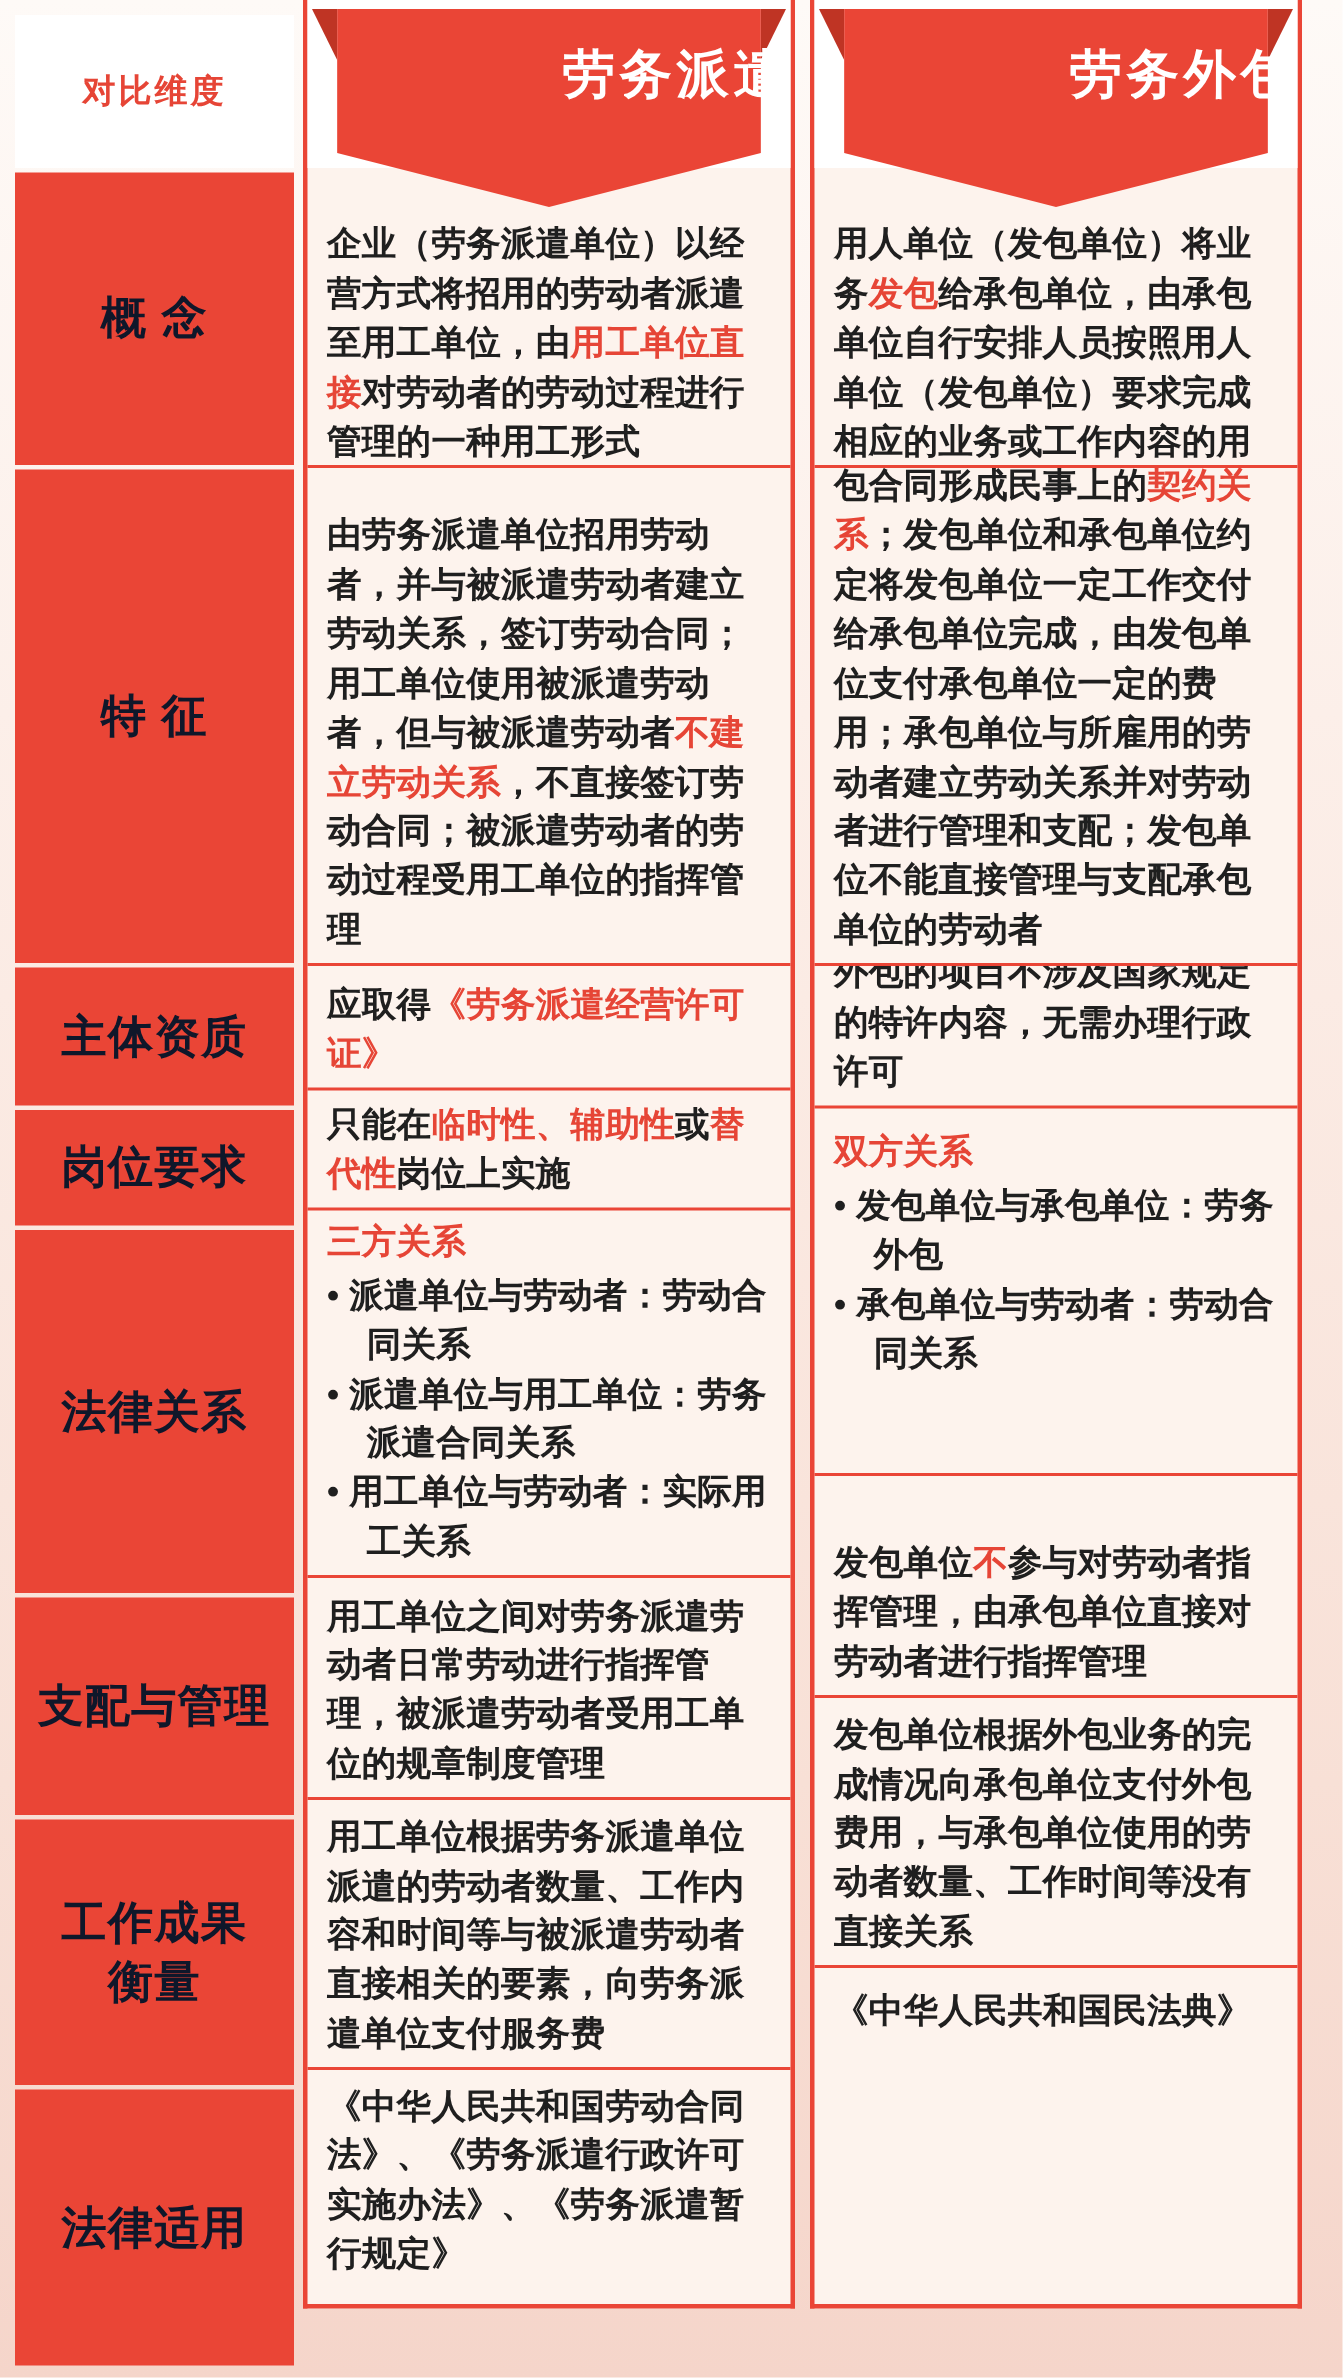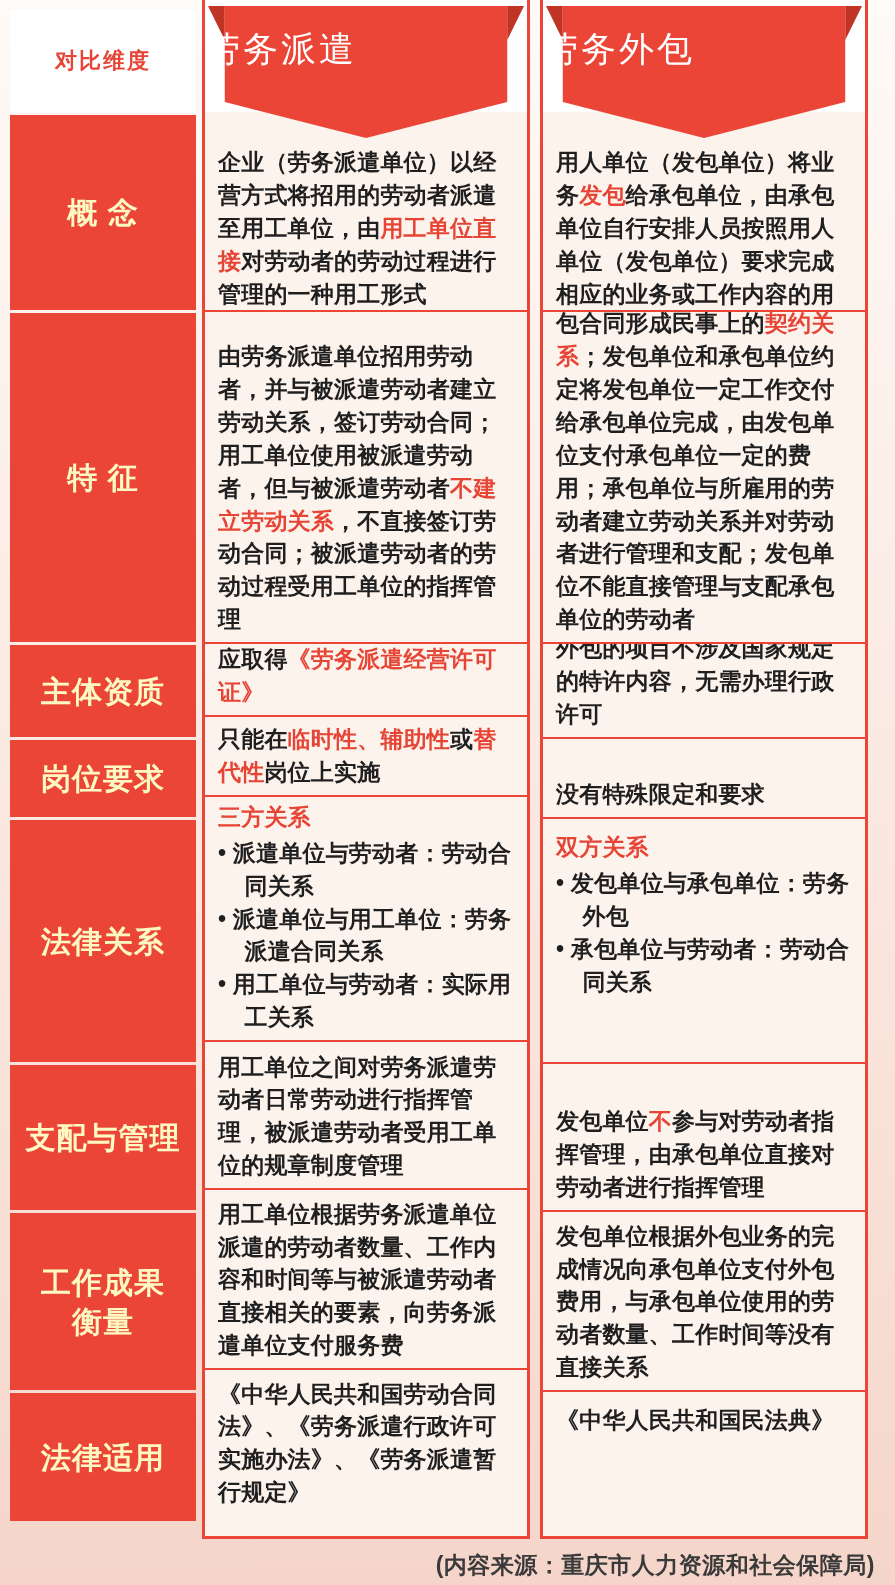--- a/index.html
+++ b/index.html
@@ -13,40 +13,40 @@
   .table { display:flex; align-items:flex-start; padding-left:10px; }
 
   
   .col-labels { width:186px; flex:none; padding-top:10px; }
   .dim-box {
     height:102px; background:#ffffff;
     display:flex; align-items:center; justify-content:center;
     color:#e64536; font-size:22px; font-weight:bold; letter-spacing:2px;
   }
   .label-cell {
-    margin-top:3px; background:#ea4536; color:#fef9c3;
+    margin-top:3px; background:#ea4536; color:#0f172a;
     display:flex; align-items:center; justify-content:center;
     font-size:30px; font-weight:bold; text-align:center;
     white-space:pre-line; line-height:1.3; letter-spacing:1px;
   }
 
   
   .col {
     width:328px; flex:none; box-sizing:border-box; height:1539px;
     border-left:3px solid #ea4536; border-right:3px solid #ea4536; border-bottom:3px solid #ea4536;
     background:#fdf3ed;
     display:flex; flex-direction:column;
     margin-left:6px;
   }
   .col.col-outsourcing { margin-left:10px; }
   .col-top { height:112px; flex:none; background:#ffffff; position:relative; }
   .ribbon-svg { position:absolute; left:2px; top:6px; width:calc(100% - 4px); height:132px; z-index:5; }
   .ribbon-title {
     position:absolute; left:0; top:26px; width:100%; z-index:6;
-    text-align:left; color:#ffffff; font-size:35px; font-weight:normal; letter-spacing:3px;
+    text-align:right; color:#ffffff; font-size:35px; font-weight:bold; letter-spacing:3px;
   }
   .cell {
     box-sizing:border-box; flex:none; overflow:hidden;
     border-top:2px solid #ea4536;
     padding:6px 13px;
     display:flex; flex-direction:column; justify-content:flex-end;
     font-size:23px; line-height:1.43; color:#1f1f1f; font-weight:600;
     letter-spacing:0.2px; word-break:break-all;
   }
   .cell p { margin:0; }
@@ -72,39 +72,39 @@
       <span>对比维度</span>
     </div>
     <div class="label-cell" style="height:195px">概 念</div>
     <div class="label-cell" style="height:329px">特 征</div>
     <div class="label-cell" style="height:92px">主体资质</div>
     <div class="label-cell" style="height:77px">岗位要求</div>
     <div class="label-cell" style="height:242px">法律关系</div>
     <div class="label-cell" style="height:145px">支配与管理</div>
     <div class="label-cell" style="height:177px">工作成果
 衡量</div>
-    <div class="label-cell" style="height:128px">法律适用</div>
+    <div class="label-cell" style="height:184px">法律适用</div>
   </div>
 
   <div class="col col-dispatch">
     <div class="col-top">
       <svg class="ribbon-svg" viewBox="0 0 322 132" preserveAspectRatio="none">
         <polygon points="1,0 18,0 18,34" fill="#bf3424"></polygon>
         <polygon points="321,0 304,0 304,34" fill="#bf3424"></polygon>
         <polygon points="18,0 304,0 304,96 161,132 18,96" fill="#ea4536"></polygon>
       </svg>
       <div class="ribbon-title">劳务派遣</div>
     </div>
     <div class="cell row-concept" style="height:198px">
       <p><span>企业（劳务派遣单位）以经营方式将招用的劳动者派遣至用工单位，由</span><span class="seg-red">用工单位直接</span><span>对劳动者的劳动过程进行管理的一种用工形式</span></p>
     </div>
     <div class="cell" style="height:332px">
       <p><span>由劳务派遣单位招用劳动者，并与被派遣劳动者建立劳动关系，签订劳动合同；用工单位使用被派遣劳动者，但与被派遣劳动者</span><span class="seg-red">不建立劳动关系</span><span>，不直接签订劳动合同；被派遣劳动者的劳动过程受用工单位的指挥管理</span></p>
     </div>
-    <div class="cell" style="height:73px">
+    <div class="cell" style="height:83px">
       <p><span>应取得</span><span class="seg-red">《劳务派遣经营许可证》</span></p>
     </div>
     <div class="cell" style="height:80px">
       <p><span>只能在</span><span class="seg-red">临时性、辅助性</span><span>或</span><span class="seg-red">替代性</span><span>岗位上实施</span></p>
     </div>
     <div class="cell" style="height:245px">
       <div class="law-head">三方关系</div>
       <ul class="law-list">
         <li>• 派遣单位与劳动者：劳动合同关系</li>
         <li>• 派遣单位与用工单位：劳务派遣合同关系</li>
@@ -133,23 +133,20 @@
     </div>
     <div class="cell row-concept" style="height:198px">
       <p><span>用人单位（发包单位）将业务</span><span class="seg-red">发包</span><span>给承包单位，由承包单位自行安排人员按照用人单位（发包单位）要求完成相应的业务或工作内容的用工形式</span></p>
     </div>
     <div class="cell" style="height:332px">
       <p><span>发包单位与承包单位基于外包合同形成民事上的</span><span class="seg-red">契约关系</span><span>；发包单位和承包单位约定将发包单位一定工作交付给承包单位完成，由发包单位支付承包单位一定的费用；承包单位与所雇用的劳动者建立劳动关系并对劳动者进行管理和支配；发包单位不能直接管理与支配承包单位的劳动者</span></p>
     </div>
     <div class="cell" style="height:95px">
       <p><span>外包的项目不涉及国家规定的特许内容，无需办理行政许可</span></p>
     </div>
-    <div class="cell" style="height:80px">
-      <p><span>没有特殊限定和要求</span></p>
-    </div>
     <div class="cell" style="height:245px; justify-content:flex-start; padding-top:12px">
       <div class="law-head">双方关系</div>
       <ul class="law-list">
         <li>• 发包单位与承包单位：劳务外包</li>
         <li>• 承包单位与劳动者：劳动合同关系</li>
       </ul>
     </div>
     <div class="cell" style="height:148px">
       <p><span>发包单位</span><span class="seg-red">不</span><span>参与对劳动者指挥管理，由承包单位直接对劳动者进行指挥管理</span></p>
     </div>

